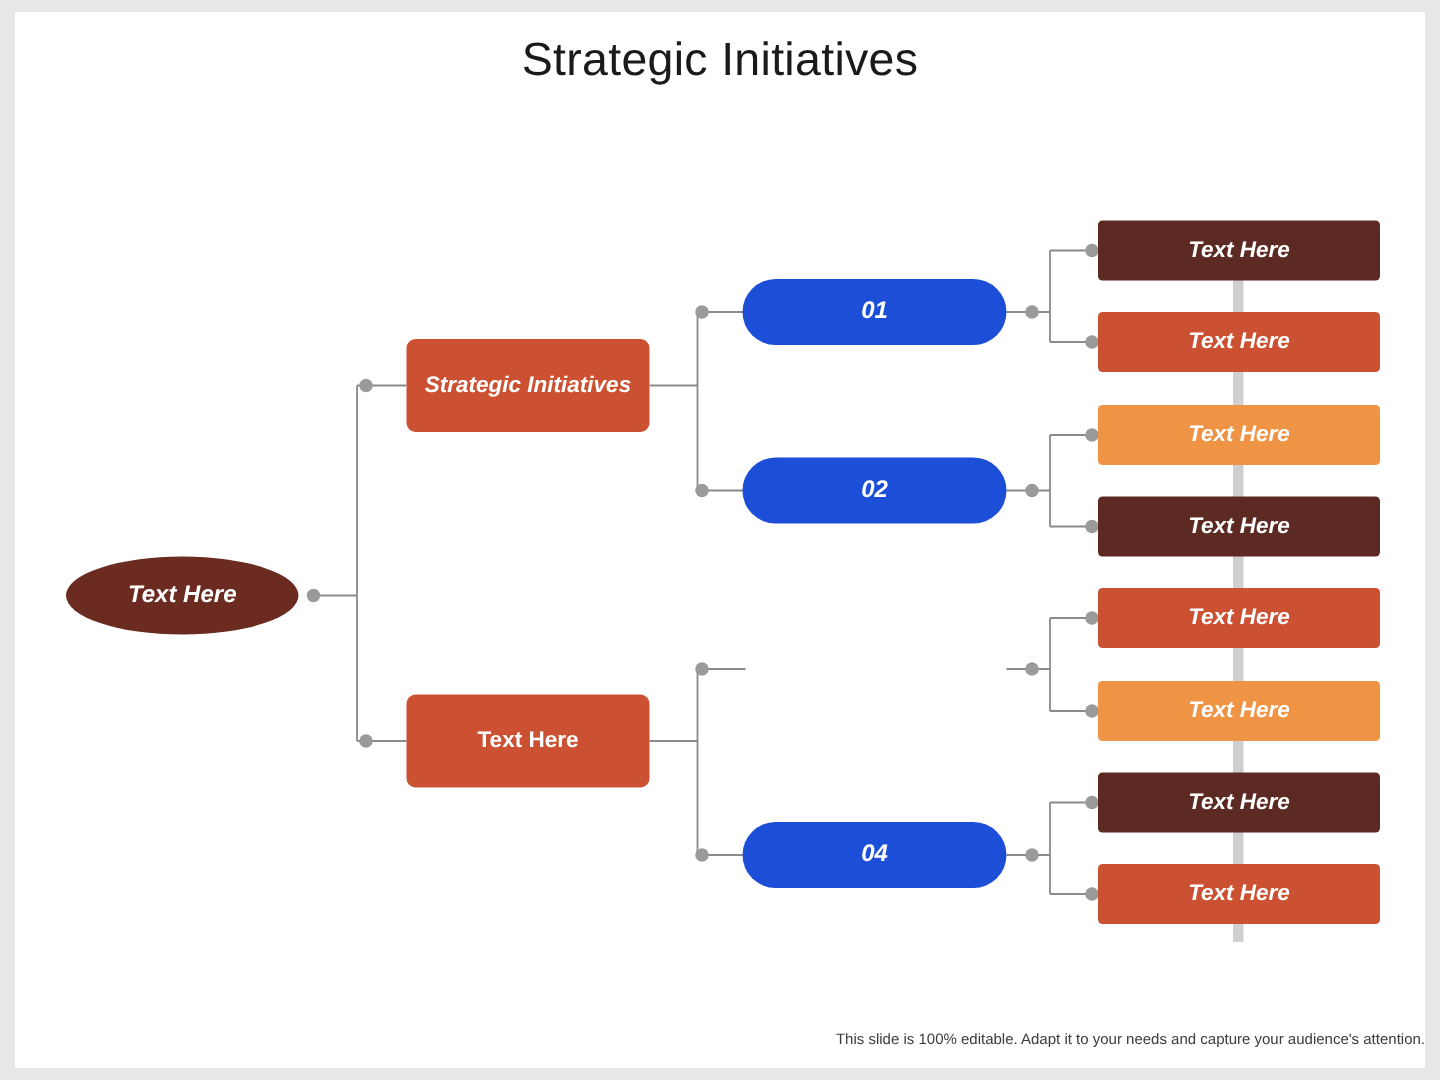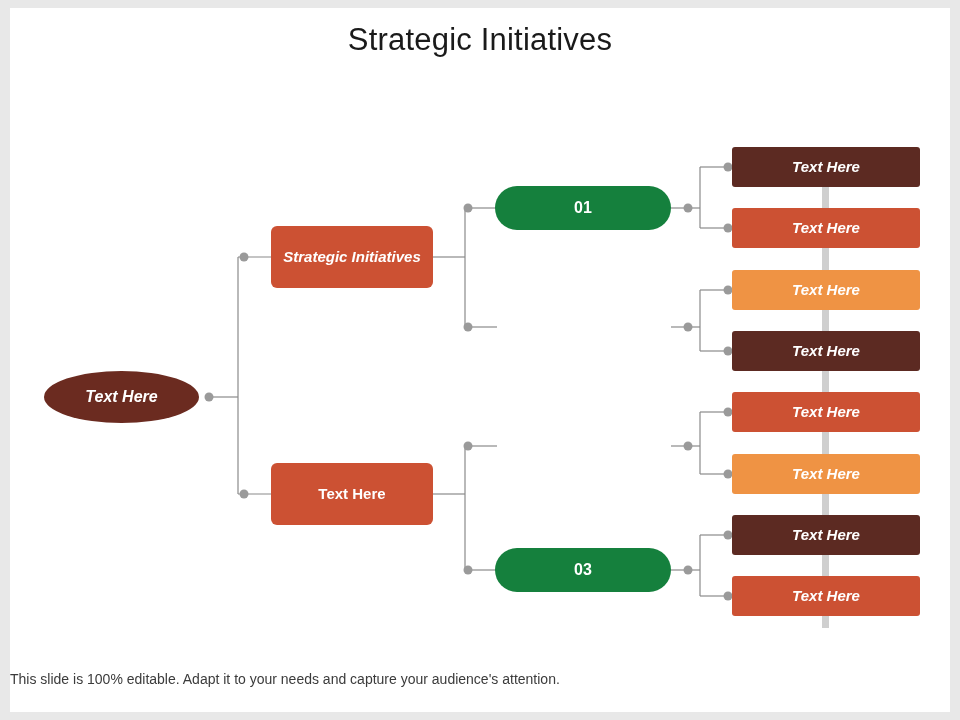--- a/index.html
+++ b/index.html
@@ -62,23 +62,24 @@
     background:#cc5133;
     border-radius:6px;
     font-size:15px;
   }
   .lvl2.a{left:261px;top:218px;font-style:italic;}
   .lvl2.b{left:261px;top:455px;}
 
   
   .lvl3{
     width:176px;height:44px;
-    background:#15803d;
+    background:#1d4ed8;
     border-radius:22px;
     font-size:16px;
+    font-style:italic;
   }
   .lvl3.n1{left:485px;top:178px;}
   .lvl3.n2{left:485px;top:297px;}
   .lvl3.n3{left:485px;top:416px;}
   .lvl3.n4{left:485px;top:540px;}
 
   
   .lvl4{
     width:188px;height:40px;
     border-radius:3px;
@@ -92,23 +93,23 @@
   .lvl4.r1{left:722px;top:139px;}
   .lvl4.r2{left:722px;top:200px;}
   .lvl4.r3{left:722px;top:262px;}
   .lvl4.r4{left:722px;top:323px;}
   .lvl4.r5{left:722px;top:384px;}
   .lvl4.r6{left:722px;top:446px;}
   .lvl4.r7{left:722px;top:507px;}
   .lvl4.r8{left:722px;top:568px;}
 
   .footer{
-    position:absolute;left:0;right:0;bottom:25px;
-    text-align:left;
-    font-size:14px;
+    position:absolute;left:0;right:0;bottom:13px;
+    text-align:right;
+    font-size:10px;
     color:#3b3b3b;
   }
 </style>
 </head>
 <body>
 
 <div class="top-bar"></div>
 <div class="bottom-bar"></div>
 <div class="edge-bar left"></div>
 <div class="edge-bar right"></div>
@@ -178,21 +179,22 @@
       <circle cx="718" cy="527" r="4.5" fill="#9a9a9a"></circle>
       <circle cx="718" cy="588" r="4.5" fill="#9a9a9a"></circle>
     </svg>
 
     <div class="node root">Text Here</div>
 
     <div class="node lvl2 a">Strategic Initiatives</div>
     <div class="node lvl2 b">Text Here</div>
 
     <div class="node lvl3 n1">01</div>
-    <div class="node lvl3 n4">03</div>
+    <div class="node lvl3 n2">02</div>
+    <div class="node lvl3 n4">04</div>
 
     <div class="node lvl4 dark r1">Text Here</div>
     <div class="node lvl4 red r2">Text Here</div>
     <div class="node lvl4 orange r3">Text Here</div>
     <div class="node lvl4 dark r4">Text Here</div>
     <div class="node lvl4 red r5">Text Here</div>
     <div class="node lvl4 orange r6">Text Here</div>
     <div class="node lvl4 dark r7">Text Here</div>
     <div class="node lvl4 red r8">Text Here</div>
 

